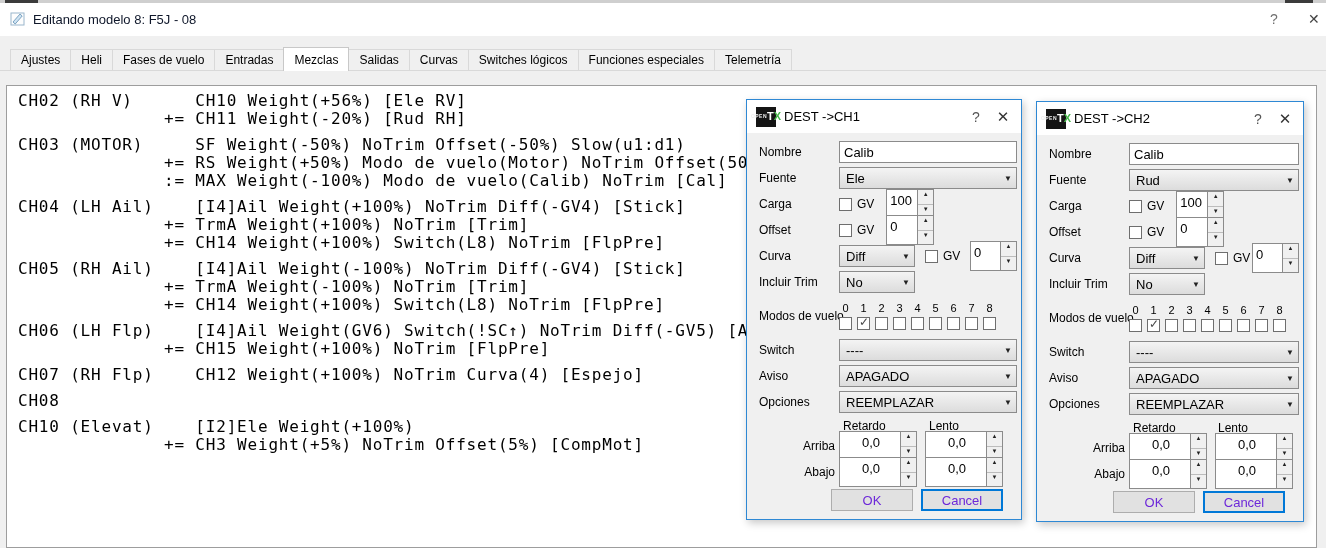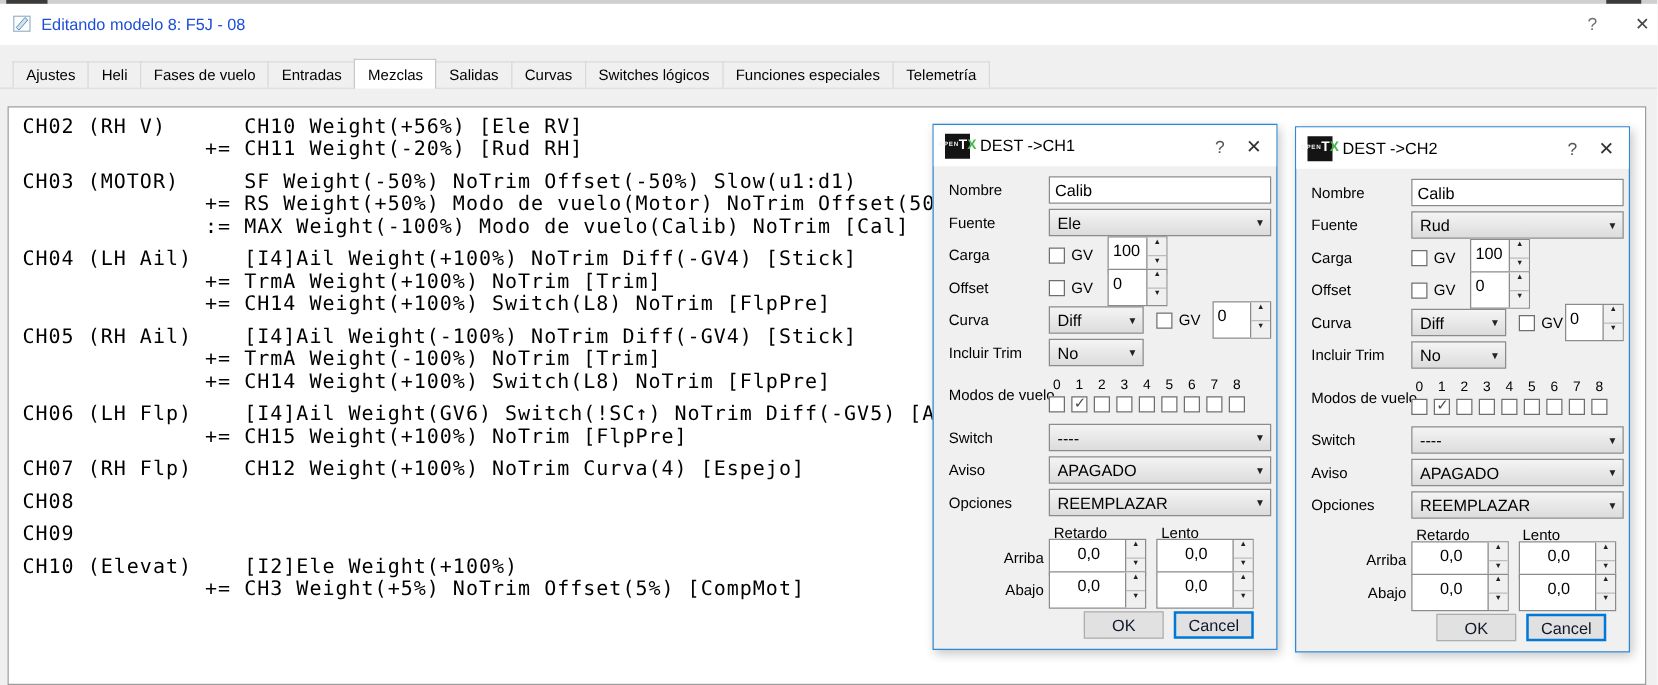--- a/index.html
+++ b/index.html
@@ -8,21 +8,21 @@
 
   
   #top-strip{position:absolute;left:0;top:0;width:100%;height:3px;background:#cfcfcf;z-index:19}
   .artifact{position:absolute;top:0;height:3px;background:#3b3b3b;z-index:20}
   #artifact-left{left:5px;width:33px}
   #artifact-right{left:1285px;width:28px}
 
   
   #titlebar{position:absolute;left:0;top:3px;width:100%;height:33px;background:#fff;}
   #win-icon{position:absolute;left:10px;top:8px;width:16px;height:16px}
-  #win-title{position:absolute;left:33px;top:0;height:47px;line-height:33px;font-size:13px;color:#1d4ed8}
+  #win-title{position:absolute;left:33px;top:0;height:47px;line-height:33px;font-size:13px;color:#0f172a}
   #win-help{position:absolute;right:42px;top:0;height:33px;line-height:33px;font-size:14px;color:#707070;width:20px;text-align:center;cursor:default}
   #win-close{position:absolute;right:0px;top:0;height:33px;line-height:33px;font-size:14px;color:#444;width:18px;text-align:left;cursor:default}
 
   
   #tabstrip{position:absolute;left:0;top:36px;width:100%;height:35px;background:#f0f0f0}
   #tab-line{position:absolute;left:0;top:70px;width:100%;height:1px;background:#d9d9d9;z-index:1}
   #tabs{position:absolute;left:10px;top:36px;height:34px;display:flex;align-items:flex-end;z-index:2}
   .tab{box-sizing:border-box;height:21px;padding:3px 10px 0;font-size:12px;border:1px solid #d9d9d9;border-bottom:none;
        background:#f0f0f0;margin-right:-1px;position:relative;z-index:2;white-space:nowrap;cursor:default}
   .tab.active{height:24px;padding-top:5px;background:#fff;z-index:4;margin-bottom:-1px;border-color:#c8c8c8}
@@ -69,22 +69,22 @@
   .fm-row{height:42px;align-items:center}
   .fm-grid{display:flex;gap:5px;margin-top:0}
   .fm-col{width:13px;display:flex;flex-direction:column;align-items:center;gap:3px}
   .fm-num{font-size:11px;line-height:11px}
   .delay-head{display:flex;padding-left:96px;height:18px;align-items:flex-end;font-size:12px}
   .delay-head span{width:78px;margin-right:8px}
   .delay-row{display:flex;align-items:center;height:26px;padding-left:12px}
   .dlbl{width:76px;text-align:right;font-size:12px;margin-right:4px;flex:none}
   .delay-row .spin{width:78px;margin-right:8px;flex:none}
   .btn-row{display:flex;justify-content:flex-end;gap:8px;padding:4px 18px 0 0}
-  .btn{width:64px;height:22px;box-sizing:border-box;background:#e1e1e1;border:1px solid #adadad;
-       font:13px "Liberation Sans",sans-serif;color:#0f172a;cursor:default}
+  .btn{width:82px;height:22px;box-sizing:border-box;background:#e1e1e1;border:1px solid #adadad;
+       font:13px "Liberation Sans",sans-serif;color:#6d28d9;cursor:default}
   .btn.default{border:2px solid #0078d7}
   .ml-auto{margin-left:auto}
 </style>
 </head>
 <body>
 
 <div id="top-strip"></div>
 <div id="artifact-left" class="artifact"></div>
 <div id="artifact-right" class="artifact"></div>
 
@@ -137,23 +137,20 @@
       <div class="mix-line">CH06 (LH Flp)    [I4]Ail Weight(GV6) Switch(!SC↑) NoTrim Diff(-GV5) [Ail</div>
       <div class="mix-line">              += CH15 Weight(+100%) NoTrim [FlpPre]</div>
     </div>
     <div class="mix-group">
       <div class="mix-line">CH07 (RH Flp)    CH12 Weight(+100%) NoTrim Curva(4) [Espejo]</div>
     </div>
     <div class="mix-group">
       <div class="mix-line">CH08</div>
     </div>
     <div class="mix-group">
-      <div class="mix-line">CH09</div>
-    </div>
-    <div class="mix-group">
       <div class="mix-line">CH10 (Elevat)    [I2]Ele Weight(+100%)</div>
       <div class="mix-line">              += CH3 Weight(+5%) NoTrim Offset(5%) [CompMot]</div>
     </div>
   </div>
 
 <div class="dlg" id="dlg1">
   <div class="dlg-titlebar">
     <span class="otx-icon">
         <span class="otx-open">OPEN</span>
         <span class="otx-tx"><i class="t">T</i><i class="x">X</i></span>

